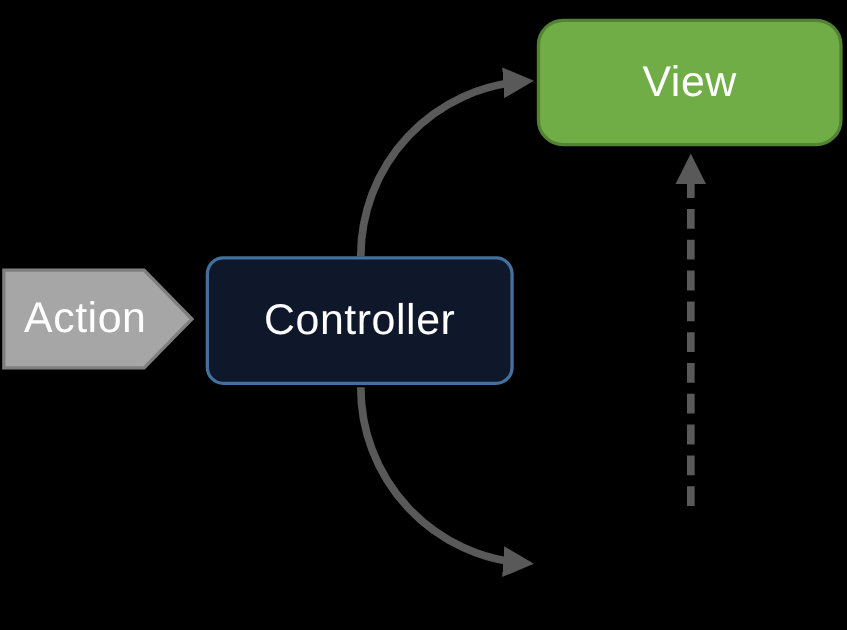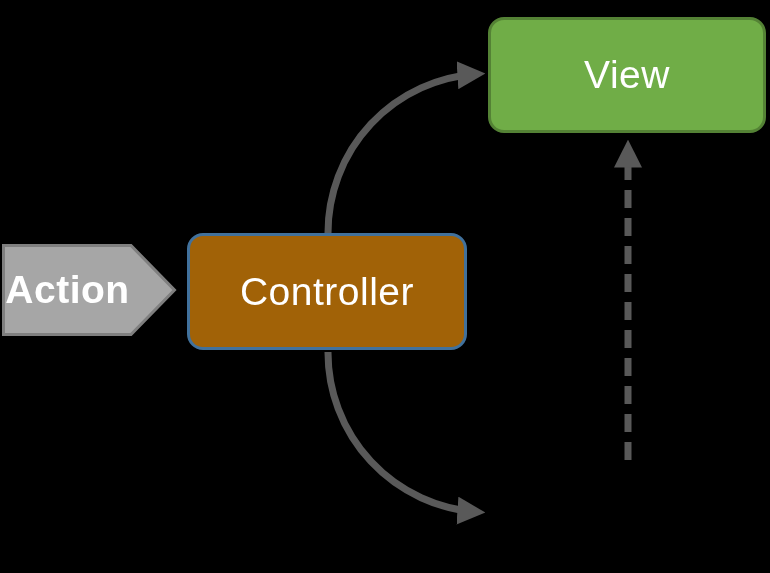--- a/index.html
+++ b/index.html
@@ -21,34 +21,35 @@
     border: 3px solid;
     border-radius: 16px;
     display: flex;
     align-items: center;
     justify-content: center;
     font-size: 39px;
     font-weight: 400;
     letter-spacing: 0.5px;
     user-select: none;
   }
-  .node-view       { left: 488px; top: 17px;  width: 278px; height: 116px; }
+  .node-view       { left: 488px; top: 17px;  width: 278px; height: 116px; border-radius: 24px; }
   .node-controller { left: 187px; top: 233px; width: 280px; height: 117px; }
   .node-model      { left: 489px; top: 455px; width: 277px; height: 112px; }
   .action-label {
     position: absolute;
     left: 2px; top: 244px;
     width: 131px; height: 92px;
     display: flex;
     align-items: center;
     justify-content: center;
     font-size: 39px;
-    font-weight: 700;
+    font-weight: 400;
     letter-spacing: 0.5px;
     user-select: none;
+    padding-left: 10px;
   }
 </style>
 </head>
 <body>
 
 <div class="stage" style="background-color: rgb(0, 0, 0);">
 
   <svg class="connector-layer" viewBox="0 0 770 573" xmlns="http://www.w3.org/2000/svg" aria-hidden="true">
     <defs>
       <marker id="arrowhead" viewBox="0 0 10 10" refX="7" refY="5" markerWidth="4" markerHeight="4" orient="auto">
@@ -64,18 +65,18 @@
 
     <polygon points="3.5,245.5 131,245.5 174.5,290 131,334.5 3.5,334.5" stroke-width="3" style="fill: rgb(166, 166, 166); stroke: rgb(127, 127, 127);"></polygon>
   </svg>
 
   <div class="action-label" style="color: rgb(255, 255, 255);">Action</div>
 
   <div class="node node-view" style="background-color: rgb(112, 173, 71); border-color: rgb(84, 130, 53); color: rgb(255, 255, 255);">
     <span>View</span>
   </div>
 
-  <div class="node node-controller" style="background-color: #a16207; border-color: rgb(65, 113, 156); color: rgb(255, 255, 255); text-align: center;">
+  <div class="node node-controller" style="background-color: #0f172a; border-color: rgb(65, 113, 156); color: rgb(255, 255, 255); text-align: center;">
     <span>Controller</span>
   </div>
 
 
 </div>
 
 </body></html>

